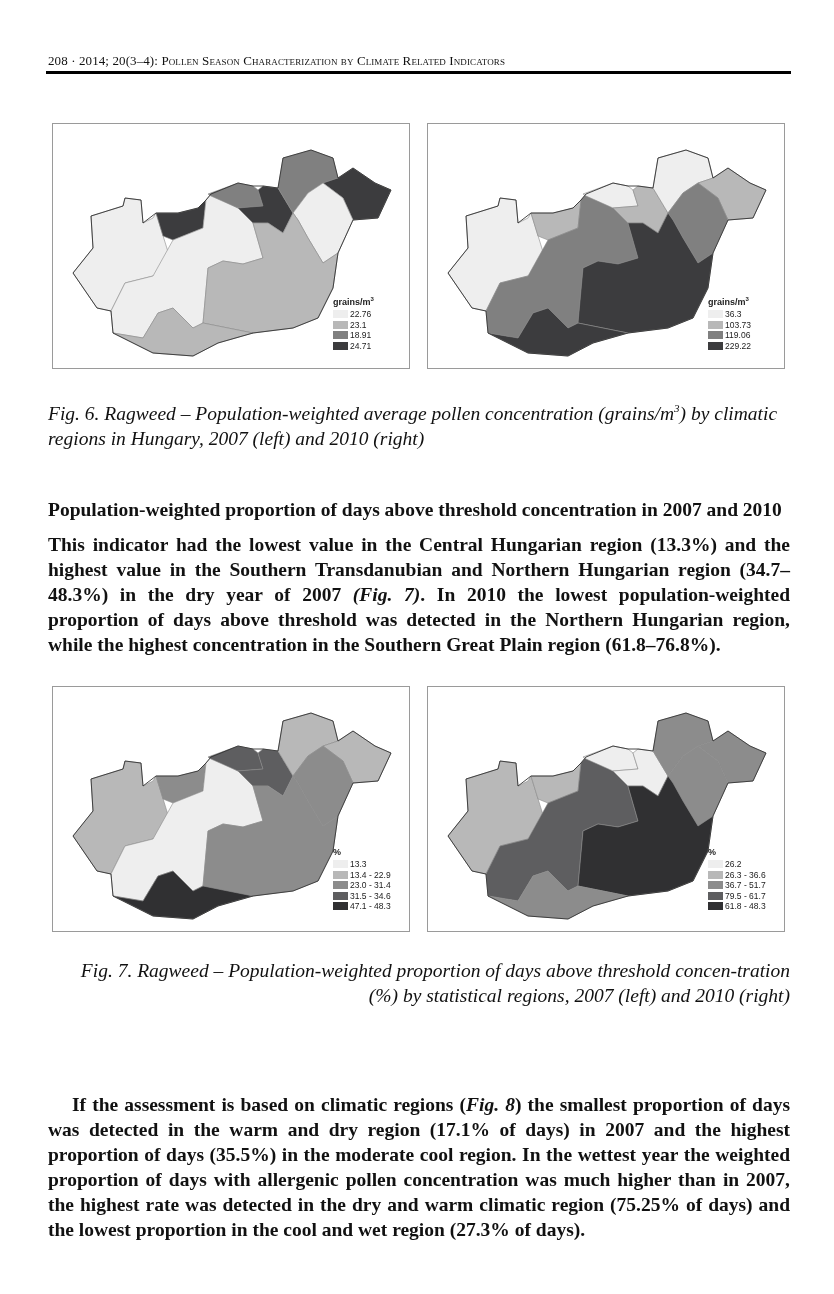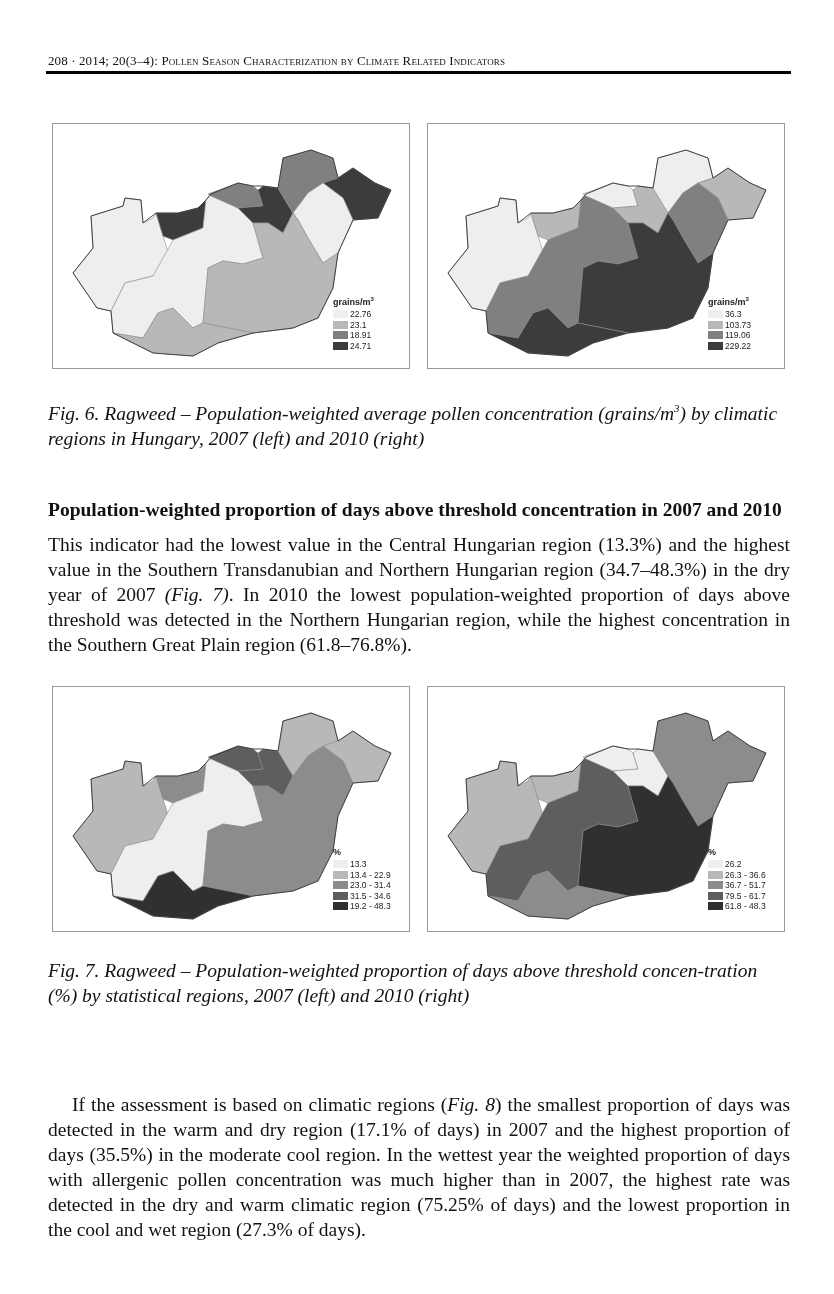--- a/index.html
+++ b/index.html
@@ -11,21 +11,21 @@
   .mapbox { position: absolute; width: 358px; height: 246px; border: 1px solid #9a9a9a; background: #fff; box-sizing: border-box; }
   .mapbox svg { position: absolute; left: 0; top: 0; }
   .legend { position: absolute; font-family: "Liberation Sans", sans-serif; font-size: 8.5px; color: #222; }
   .legend .ltitle { font-weight: bold; font-size: 9px; margin-bottom: 2px; }
   .legend .ltitle sup { font-size: 6px; }
   .legend .row { display: flex; align-items: center; height: 10.5px; }
   .legend .sw { width: 15px; height: 8px; margin-right: 2px; }
   .caption { position: absolute; left: 48px; width: 742px; font-style: italic; font-size: 19.5px; line-height: 25px; }
   .caption sup { font-size: 11px; }
   .heading { position: absolute; left: 48px; width: 742px; font-weight: bold; font-size: 19.5px; line-height: 25px; }
-  .para { position: absolute; left: 48px; width: 742px; font-size: 19.5px; line-height: 25px; text-align: justify; }
+  .para { position: absolute; left: 48px; width: 742px; font-size: 19.5px; line-height: 25px; text-align: justify; font-weight: bold; }
   .para.indent { text-indent: 24px; }
   .para i { font-style: italic; }
 </style>
 </head>
 <body>
 
 <div class="header">
   <span>208</span>
   <span>·</span>
   <span>2014; 20(3–4):</span>
@@ -150,21 +150,21 @@
         <div class="row">
           <span class="sw" style="background: rgb(140, 140, 140);"></span>
           <span>23.0 - 31.4</span>
         </div>
         <div class="row">
           <span class="sw" style="background: rgb(94, 94, 96);"></span>
           <span>31.5 - 34.6</span>
         </div>
         <div class="row">
           <span class="sw" style="background: rgb(48, 48, 50);"></span>
-          <span>19.2 - 48.3</span>
+          <span>47.1 - 48.3</span>
         </div>
       </div>
   </div>
 </div>
 <div class="mapbox" style="left:427px;top:686px;">
   <svg class="hu-map" width="356" height="246" viewBox="0 0 356 246">
       <g transform="translate(0,4)">
         <polygon points="20,145 40,120 38,88 70,78 72,70 88,72 90,95 100,90 103,85 120,140 100,148 72,155 58,183 44,180" fill="#b8b8b8" stroke="#8a8a8a" stroke-width="0.6" stroke-linejoin="round"></polygon>
         <polygon points="103,85 125,85 145,80 153,72 150,100 120,112 110,108" fill="#b8b8b8" stroke="#8a8a8a" stroke-width="0.6" stroke-linejoin="round"></polygon>
         <polygon points="120,112 150,100 153,72 158,66 185,80 200,95 210,130 190,136 170,133 155,140 150,195 140,200 120,180 105,185 90,210 60,205 58,183 72,155 100,148" fill="#5e5e60" stroke="#8a8a8a" stroke-width="0.6" stroke-linejoin="round"></polygon>
@@ -198,19 +198,19 @@
           <span>79.5 - 61.7</span>
         </div>
         <div class="row">
           <span class="sw" style="background: rgb(48, 48, 50);"></span>
           <span>61.8 - 48.3</span>
         </div>
       </div>
   </div>
 </div>
 
-<div class="caption" style="top:958px;">
+<div class="caption" style="top:958px;text-align:right;">
   <span>Fig. 7.</span> <span>Ragweed – Population-weighted proportion of days above threshold concen-tration (%) by statistical regions, 2007 (left) and 2010 (right)</span>
 </div>
 
 <div class="para indent" style="top:1092px;">
   <span>If the assessment is based on climatic regions (</span><i>Fig. 8</i><span>) the smallest proportion of days was detected in the warm and dry region (17.1% of days) in 2007 and the highest proportion of days (35.5%) in the moderate cool region. In the wettest year the weighted proportion of days with allergenic pollen concentration was much higher than in 2007, the highest rate was detected in the dry and warm climatic region (75.25% of days) and the lowest proportion in the cool and wet region (27.3% of days).</span>
 </div>
 
 </body></html>

